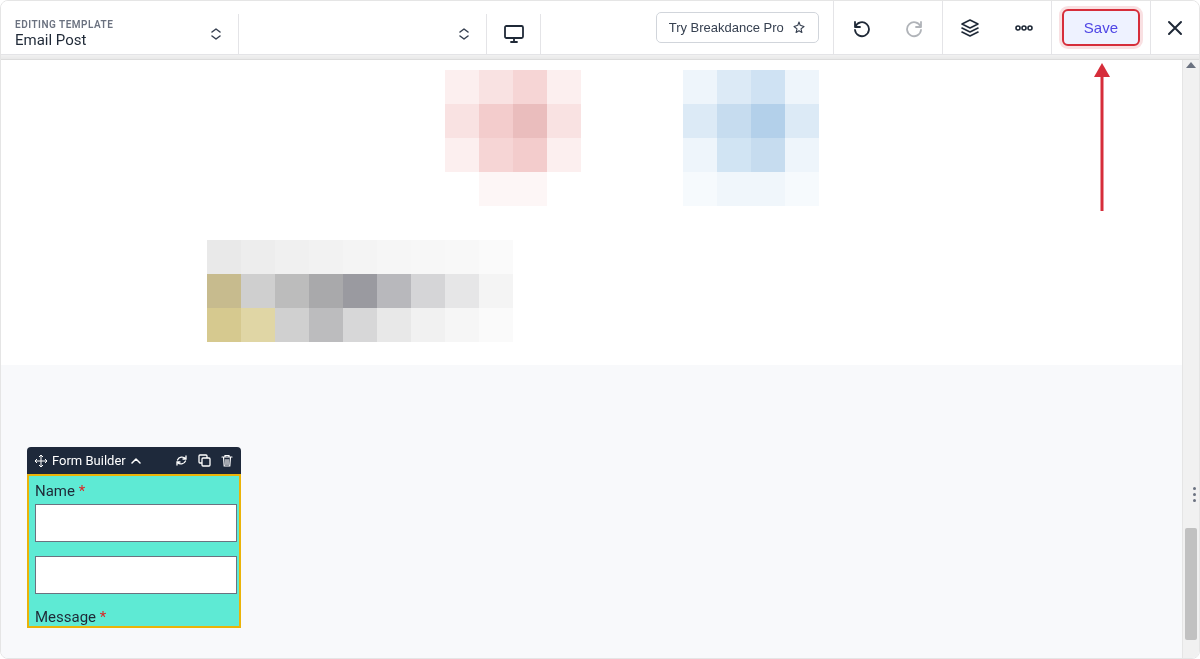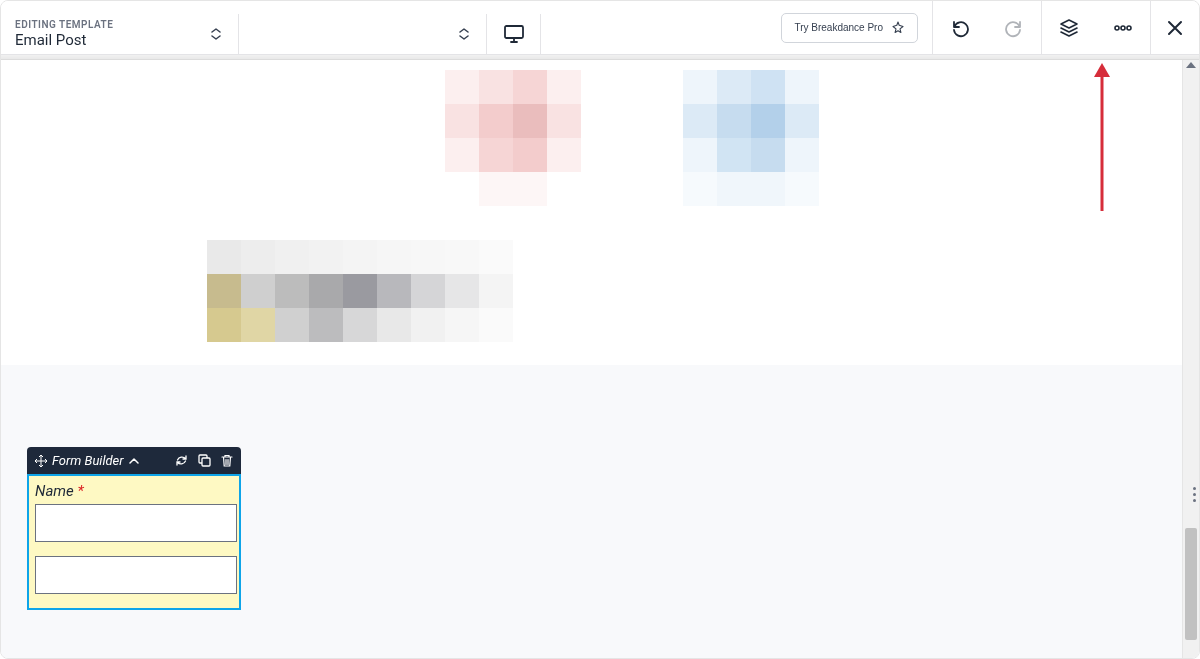--- a/index.html
+++ b/index.html
@@ -70,21 +70,21 @@
       justify-content: center;
     }
     .spacer {
       flex: 1;
       border-right: 1px solid #e4e4e7;
     }
     .try-pro-btn {
       border: 1px solid #d1d5db;
       border-radius: 5px;
       padding: 7px 12px;
-      font-size: 10px;
+      font-size: 13px;
       color: #374151;
       display: flex;
       align-items: center;
       gap: 8px;
       cursor: pointer;
       background: #fff;
     }
     .icon-btn {
       width: 54px;
       display: flex;
@@ -144,21 +144,20 @@
       grid-template-columns: repeat(27, 34px);
       grid-auto-rows: 34px;
     }
     .mosaic div {
       width: 34px; height: 34px;
     }
     .lower-panel {
       background: #f8f9fb;
       height: 295px;
       position: relative;
-      font-style: italic;
     }
     .form-widget {
       position: absolute;
       left: 26px;
       top: 82px;
       width: 214px;
     }
     .widget-header {
       background: #1e293b;
       color: #fff;
@@ -174,22 +173,22 @@
       display: flex;
       align-items: center;
       gap: 5px;
     }
     .widget-actions {
       display: flex;
       gap: 10px;
       align-items: center;
     }
     .form-body {
-      border: 2px solid #0ea5e9;
-      background: #fef9c3;
+      border: 2px solid #eab308;
+      background: #5eead4;
       padding: 4px 2px 0 6px;
     }
     .form-field-label {
       font-size: 15px;
       color: #1f2937;
       margin-top: 2px;
     }
     .req { color: #dc2626; }
     .form-input {
       width: 100%;
@@ -310,20 +309,23 @@
     </div>
     <div class="icon-btn">
       <svg width="20" height="6" viewBox="0 0 20 6">
           <circle cx="4" cy="3" r="2" fill="none" stroke="#1f2937" stroke-width="1.6"></circle>
           <circle cx="10" cy="3" r="2" fill="none" stroke="#1f2937" stroke-width="1.6"></circle>
           <circle cx="16" cy="3" r="2" fill="none" stroke="#1f2937" stroke-width="1.6"></circle>
         </svg>
     </div>
   </div>
 
+  <div class="save-section">
+    <button class="save-btn">Save</button>
+  </div>
 
   <div class="close-section">
     <svg width="16" height="16" viewBox="0 0 16 16">
         <path d="M2 2l12 12M14 2L2 14" stroke="#1f2937" stroke-width="2" stroke-linecap="round"></path>
       </svg>
   </div>
 </div>
 
 <div class="canvas-strip"></div>
 
@@ -582,20 +584,23 @@
       </div>
     </div>
     <div class="form-body">
       <div class="form-field-label">
         <span>Name</span> <span class="req">*</span>
       </div>
       <div class="form-input"></div>
 
       <div class="form-input"></div>
 
+      <div class="form-field-label">
+        <span>Message</span> <span class="req">*</span>
+      </div>
     </div>
   </div>
 </div>
 
 <svg class="arrow-annotation" width="18" height="148" viewBox="0 0 18 148">
   <line x1="9" y1="148" x2="9" y2="10" stroke="#d62d3a" stroke-width="3"></line>
   <polygon points="9,0 1,14 17,14" fill="#d62d3a"></polygon>
 </svg>
 
 <div class="scrollbar-v">

